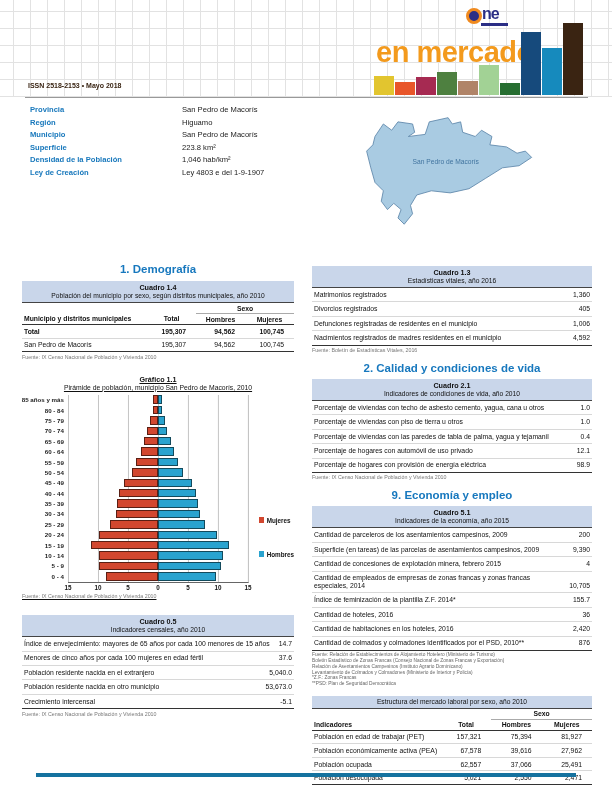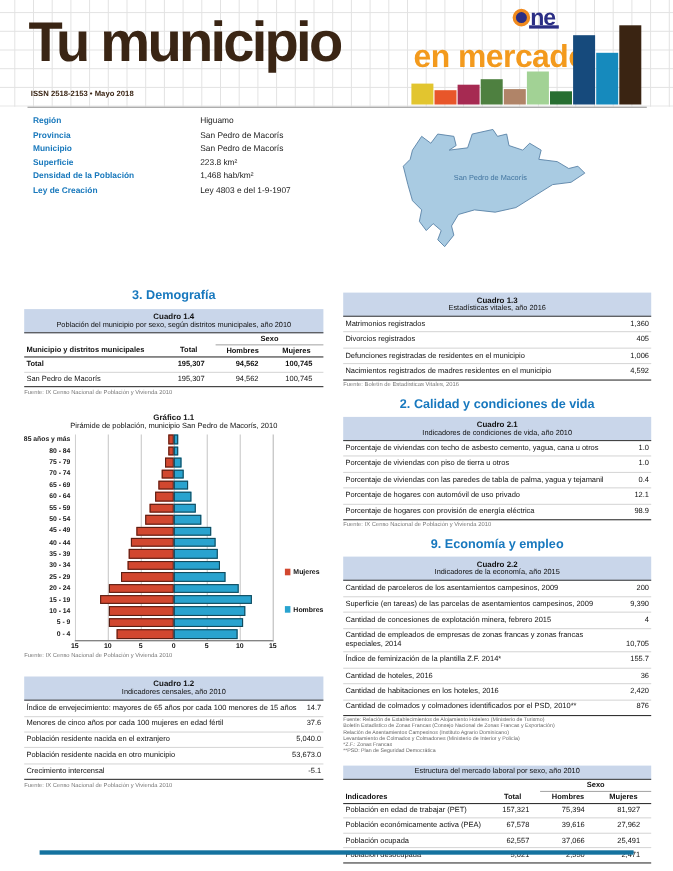--- a/index.html
+++ b/index.html
@@ -12,21 +12,21 @@
                      linear-gradient(90deg,#e2e2e2 1px,transparent 1px);
     background-size:17px 17px;background-position:-4px -6px;}
   .title-main{position:absolute;left:26px;top:8px;font-size:51px;font-weight:bold;
     color:#3a2514;letter-spacing:-2.5px;white-space:nowrap;}
   .title-accent{position:absolute;left:376px;top:36px;font-size:29px;font-weight:bold;
     color:#f39a1d;letter-spacing:-0.5px;white-space:nowrap;}
   .issn{position:absolute;left:28px;top:82px;font-size:7px;color:#3a2514;font-weight:bold;}
   .one-logo{position:absolute;left:466px;top:8px;width:46px;height:22px;}
   .one-o{position:absolute;left:0;top:0;width:16px;height:16px;box-sizing:border-box;
     border:3.5px solid #f08a1e;border-radius:50%;background:#2b2e85;}
-  .one-ne{position:absolute;left:16px;top:-3px;font-size:21px;font-weight:bold;
+  .one-ne{position:absolute;left:16px;top:-3px;font-size:16px;font-weight:bold;
     color:#2b2e85;letter-spacing:-1px;}
   .one-sub{position:absolute;left:15px;top:15px;width:27px;height:2.5px;background:#2b2e85;}
   .deco-bars{position:absolute;bottom:2px;left:374px;display:flex;align-items:flex-end;gap:1px;}
   .deco-bars div{width:20px;}
   .header-rule{position:absolute;left:25px;right:24px;top:97px;border-top:1px solid #999;}
 
   
   .info{position:absolute;left:30px;top:104px;font-size:7.6px;line-height:12.6px;}
   .info-label{display:inline-block;width:152px;font-weight:bold;color:#1878bc;}
   .info-value{color:#222;}
@@ -68,21 +68,21 @@
   .t4-sexo .bot span{flex:1;text-align:center;font-weight:bold;padding:1.5px 0;}
   .t4-body{border-bottom:1.5px solid #333;}
   .t4-row{display:grid;grid-template-columns:46% 18% 18% 18%;font-size:6.8px;
     border-top:1px solid #d8d8d8;padding:2.8px 0;}
   .t4-body .t4-row:first-child{border-top:none;}
   .t4-row .c0{padding-left:2px;}
   .t4-row .c1,.t4-row .c2,.t4-row .c3{text-align:right;padding-right:10px;}
   .t4-row.bold{font-weight:bold;}
 
   
-  .graf{margin-top:15px;position:relative;}
+  .graf{margin-top:15px;position:relative;text-decoration:underline;}
   .graf-title{text-align:center;font-size:7.2px;font-weight:bold;}
   .graf-sub{text-align:center;font-size:6.8px;margin-bottom:4px;}
   .pyr-wrap{position:relative;}
   .pyr-rows{margin-left:46px;width:180px;border-bottom:1px solid #666;
     background-image:linear-gradient(90deg,#c4c4c4 1px,transparent 1px);
     background-size:16.6666% 100%;position:relative;border-right:1px solid #c4c4c4;}
   .pyr-row{height:10.4px;position:relative;}
   .pyr-label{position:absolute;left:-48px;width:44px;text-align:right;font-size:6.2px;
     font-weight:bold;top:1.5px;color:#222;}
   .pyr-left{position:absolute;right:50%;top:0.8px;height:8.4px;border:0.5px solid #5a1f14;box-sizing:border-box;}
@@ -96,21 +96,20 @@
 
   
   .footer-bar{position:absolute;left:36px;top:773px;width:540px;height:3.5px;background:#15729f;}
 </style>
 </head>
 <body>
 
 <div class="page">
 
   <div class="header">
-    <div class="title-main">Tu municipio</div>
     <div class="title-accent">en mercado</div>
     <div class="one-logo">
       <span class="one-o"></span>
       <span class="one-ne">ne</span>
       <span class="one-sub"></span>
     </div>
     <div class="issn">ISSN 2518-2153 • Mayo 2018</div>
     <div class="deco-bars">
         <div style="height: 19px; background: rgb(226, 197, 47);"></div>
         <div style="height: 13px; background: rgb(232, 86, 42);"></div>
@@ -120,35 +119,35 @@
         <div style="height: 30px; background: rgb(162, 210, 149);"></div>
         <div style="height: 12px; background: rgb(39, 110, 49);"></div>
         <div style="height: 63px; background: rgb(22, 74, 124);"></div>
         <div style="height: 47px; background: rgb(22, 138, 189);"></div>
         <div style="height: 72px; background: rgb(58, 36, 18);"></div>
       </div>
   </div>
   <div class="header-rule"></div>
 
   <div class="info">
+    <div><span class="info-label">Provincia</span><span class="info-value">San Pedro de Macorís</span></div>
     <div><span class="info-label">Región</span><span class="info-value">Higuamo</span></div>
-    <div><span class="info-label">Provincia</span><span class="info-value">San Pedro de Macorís</span></div>
     <div><span class="info-label">Municipio</span><span class="info-value">San Pedro de Macorís</span></div>
     <div><span class="info-label">Superficie</span><span class="info-value">223.8 km²</span></div>
-    <div><span class="info-label">Densidad de la Población</span><span class="info-value">1,468 hab/km²</span></div>
+    <div><span class="info-label">Densidad de la Población</span><span class="info-value">1,046 hab/km²</span></div>
     <div><span class="info-label">Ley de Creación</span><span class="info-value">Ley 4803 e del 1-9-1907</span></div>
   </div>
 
   <svg class="map" viewBox="0 0 180 120">
     <path d="M22 26 L30 14 L38 20 L44 12 L58 14 L60 22 L54 26 L70 24 L74 12 L92 8 L96 14 L104 12 L106 22 L118 26 L124 20 L134 26 L132 34 L148 36 L158 42 L166 40 L172 46 L160 54 L144 56 L128 66 L112 76 L94 80 L76 78 L62 82 L56 92 L58 100 L50 110 L44 104 L47 96 L40 90 L34 96 L28 88 L30 78 L22 70 L18 56 L14 40 L20 34 Z" fill="#a9cbe2" stroke="#5b84a8" stroke-width="0.8"></path>
     <text x="58" y="52">San Pedro de Macorís</text>
   </svg>
 
   <div class="col-left">
-    <div class="section-h">3. Demografía</div>
+    <div class="section-h">1. Demografía</div>
 
     <div class="cuadro">
       <div class="band">
         <div class="band-title">Cuadro 1.4</div>
         <div class="band-sub">Población del municipio por sexo, según distritos municipales, año 2010</div>
       </div>
       <div class="t4-head">
         <div class="hl">Municipio y distritos municipales</div>
         <div class="ht">Total</div>
         <div class="t4-sexo">
@@ -290,21 +289,21 @@
             <span class="leg-sq" id="leg-sq-1" style="background: rgb(41, 163, 207);"></span>
             <span class="leg-txt">Hombres</span>
           </div>
         </div>
       </div>
       <div class="fuente">Fuente: IX Censo Nacional de Población y Vivienda 2010</div>
     </div>
 
     <div class="cuadro" style="margin-top:16px;">
       <div class="band">
-        <div class="band-title">Cuadro 1.2</div>
+        <div class="band-title">Cuadro 0.5</div>
         <div class="band-sub">Indicadores censales, año 2010</div>
       </div>
       <div class="kv-body">
           <div class="kv-row">
             <div class="c0">Índice de envejecimiento: mayores de 65 años por cada 100 menores de 15 años</div>
             <div class="c1">14.7</div>
           </div>
           <div class="kv-row">
             <div class="c0">Menores de cinco años por cada 100 mujeres en edad fértil</div>
             <div class="c1">37.6</div>
@@ -383,21 +382,21 @@
             <div class="c1">98.9</div>
           </div>
         </div>
       <div class="fuente">Fuente: IX Censo Nacional de Población y Vivienda 2010</div>
     </div>
 
     <div class="section-h mid">9. Economía y empleo</div>
 
     <div class="cuadro">
       <div class="band">
-        <div class="band-title">Cuadro 2.2</div>
+        <div class="band-title">Cuadro 5.1</div>
         <div class="band-sub">Indicadores de la economía, año 2015</div>
       </div>
       <div class="kv-body">
           <div class="kv-row">
             <div class="c0">Cantidad de parceleros de los asentamientos campesinos, 2009</div>
             <div class="c1">200</div>
           </div>
           <div class="kv-row">
             <div class="c0">Superficie (en tareas) de las parcelas de asentamientos campesinos, 2009</div>
             <div class="c1">9,390</div>

